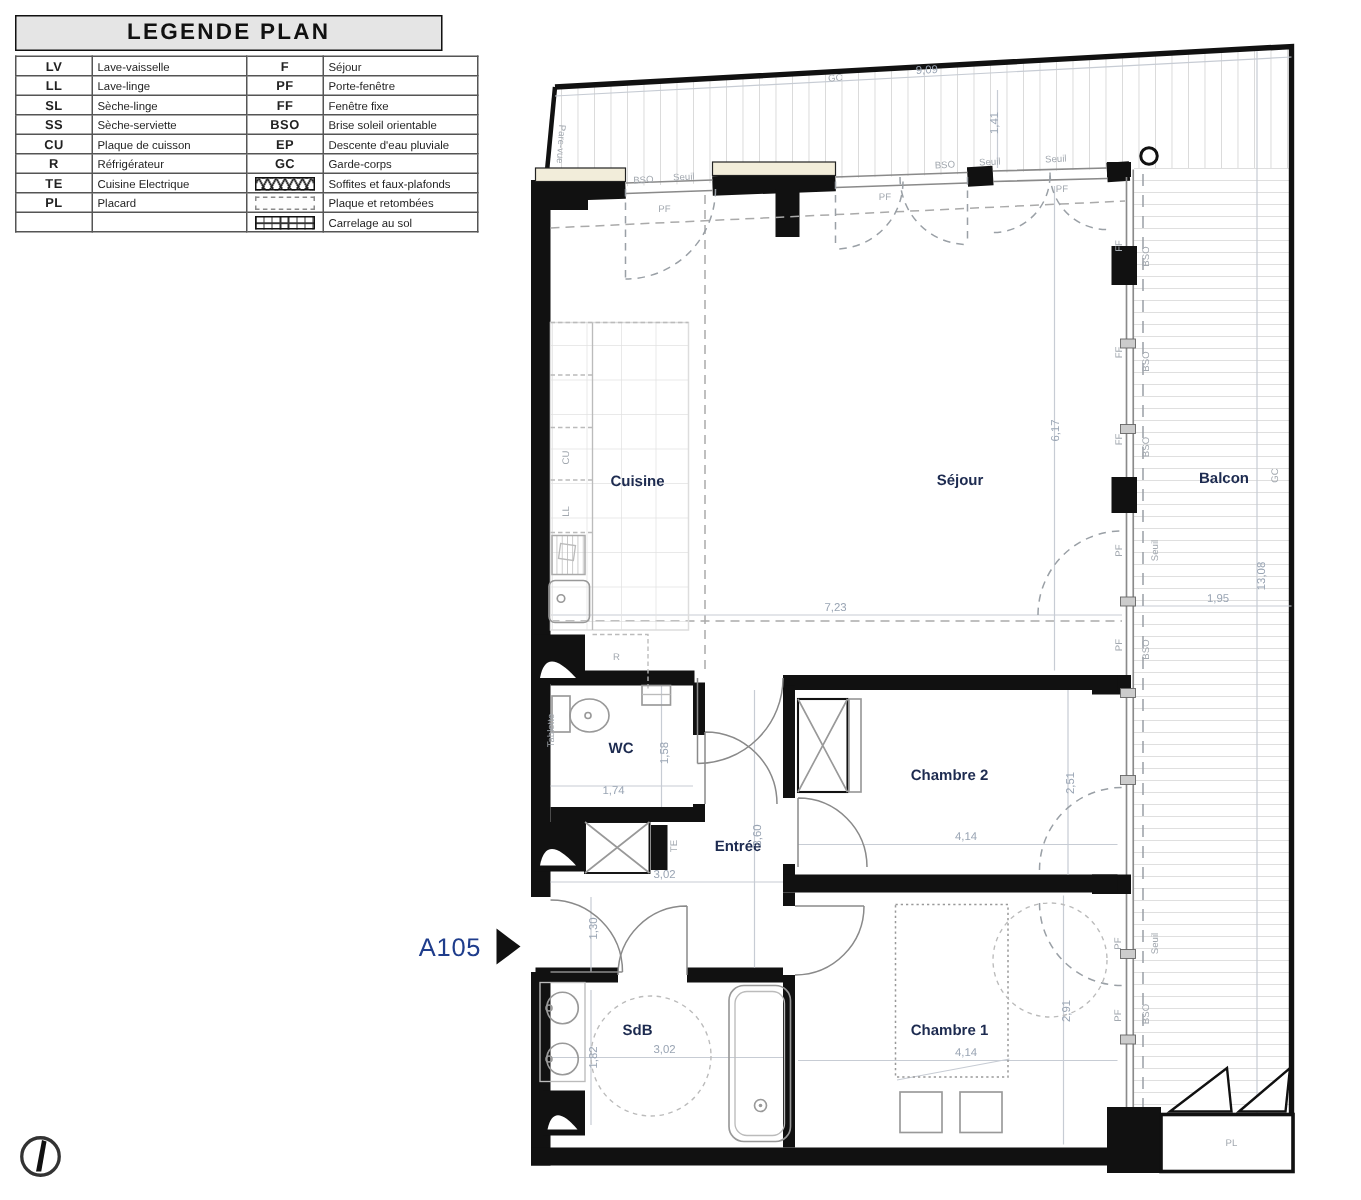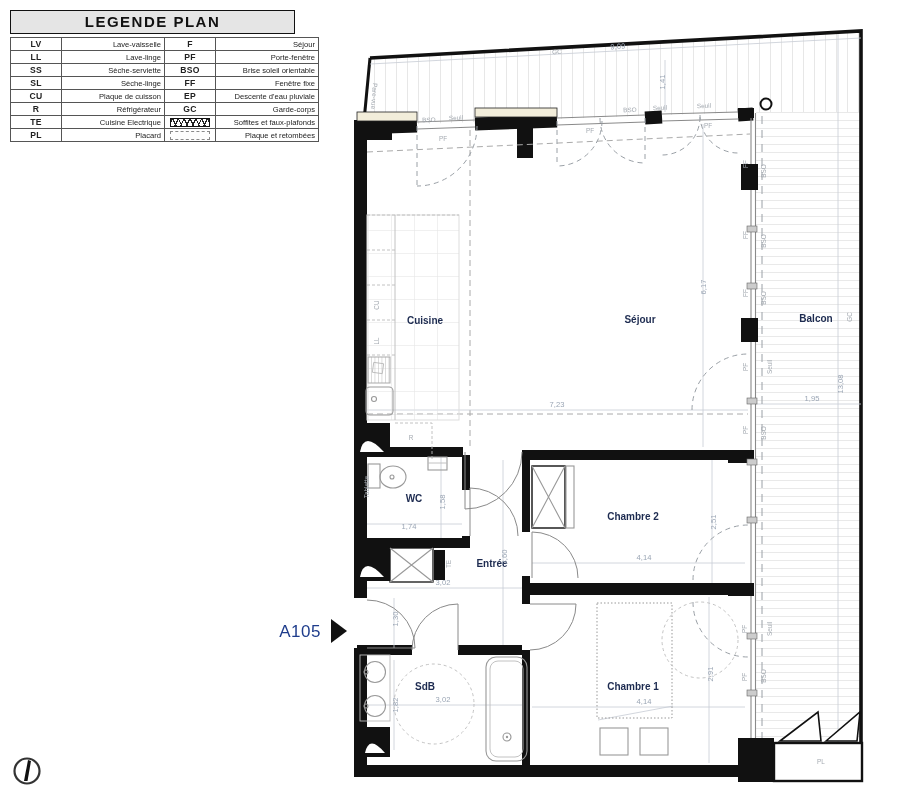--- a/index.html
+++ b/index.html
@@ -2,21 +2,21 @@
 <html><head>
 <meta charset="utf-8">
 <style>
   html,body{margin:0;padding:0;background:#ffffff;}
   body{width:907px;height:800px;position:relative;font-family:"Liberation Sans",sans-serif;overflow:hidden;}
 
   
   .legend{position:absolute;left:10px;top:10px;width:285px;}
   .legend-title{border:1.6px solid #111;text-align:center;font-size:15px;font-weight:600;letter-spacing:1.5px;color:#111;padding:2px 0 3px 0;background:#e5e5e5;}
   .legend-body{border:1.6px solid #111;margin-top:3px;border-collapse:collapse;width:100%;table-layout:fixed;background:#fff;padding-left:42px;}
-  .legend-body td{border:0.8px solid #555;font-size:7.6px;color:#222;padding:1px 3px;height:10px;white-space:nowrap;overflow:hidden;vertical-align:middle;text-align:right;}
+  .legend-body td{border:0.8px solid #555;font-size:7.6px;color:#222;padding:1px 3px;height:10px;white-space:nowrap;overflow:hidden;vertical-align:middle;}
   .legend-body td.code{width:44px;text-align:center;font-size:8.6px;font-weight:600;letter-spacing:.3px;}
   .legend-body td.lbl{width:96px;}
   .sym{width:40px;height:9px;margin:0 auto;box-sizing:border-box;}
   .sym-x{border:1.8px solid #111;background:
      repeating-linear-gradient(63deg,transparent 0 4px,#222 4px 5.2px),
      repeating-linear-gradient(-63deg,transparent 0 4px,#222 4px 5.2px);}
   .sym-dash{border:1.4px dashed #8a8a8a;background:#fdfdfd;}
   .sym-grid{border:1.8px solid #111;background:
      repeating-linear-gradient(90deg,transparent 0 4.5px,#333 4.5px 5.5px),
      linear-gradient(#fff 0 3.2px,#333 3.2px 4.2px,#fff 4.2px);}
@@ -55,30 +55,30 @@
       <td class="code">F</td>
       <td class="lbl">Séjour</td>
     </tr>
     <tr>
       <td class="code">LL</td>
       <td class="lbl">Lave-linge</td>
       <td class="code">PF</td>
       <td class="lbl">Porte-fenêtre</td>
     </tr>
     <tr>
+      <td class="code">SL</td>
+      <td class="lbl">Sèche-linge</td>
+      <td class="code">FF</td>
+      <td class="lbl">Fenêtre fixe</td>
+    </tr>
+    <tr>
       <td class="code">SS</td>
       <td class="lbl">Sèche-serviette</td>
       <td class="code">BSO</td>
       <td class="lbl">Brise soleil orientable</td>
-    </tr>
-    <tr>
-      <td class="code">SL</td>
-      <td class="lbl">Sèche-linge</td>
-      <td class="code">FF</td>
-      <td class="lbl">Fenêtre fixe</td>
     </tr>
     <tr>
       <td class="code">CU</td>
       <td class="lbl">Plaque de cuisson</td>
       <td class="code">EP</td>
       <td class="lbl">Descente d'eau pluviale</td>
     </tr>
     <tr>
       <td class="code">R</td>
       <td class="lbl">Réfrigérateur</td>
@@ -93,20 +93,28 @@
           </td>
       <td class="lbl">Soffites et faux-plafonds</td>
     </tr>
     <tr>
       <td class="code">PL</td>
       <td class="lbl">Placard</td>
       <td class="code">
             <div class="sym sym-dash"></div>
           </td>
       <td class="lbl">Plaque et retombées</td>
+    </tr>
+    <tr>
+      <td class="code"></td>
+      <td class="lbl"></td>
+      <td class="code">
+            <div class="sym sym-grid"></div>
+          </td>
+      <td class="lbl">Carrelage au sol</td>
     </tr>
   </tbody>
     </table>
 </div>
 
 <svg id="plan-svg" width="907" height="800" viewBox="0 0 907 800">
   <defs>
     <pattern id="vhatch" width="11" height="12" patternUnits="userSpaceOnUse">
       <line x1="0" y1="0" x2="0" y2="12" stroke="#cfcfcf" stroke-width="1"></line>
     </pattern>

